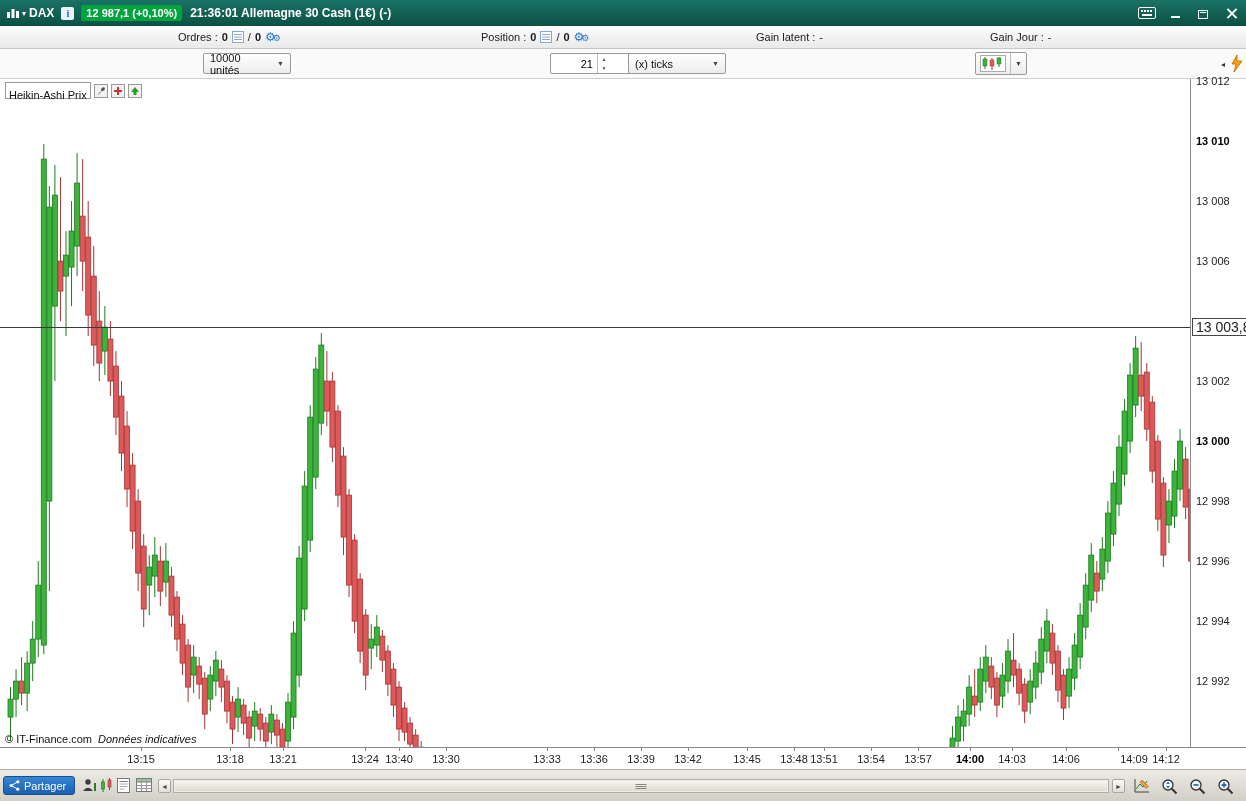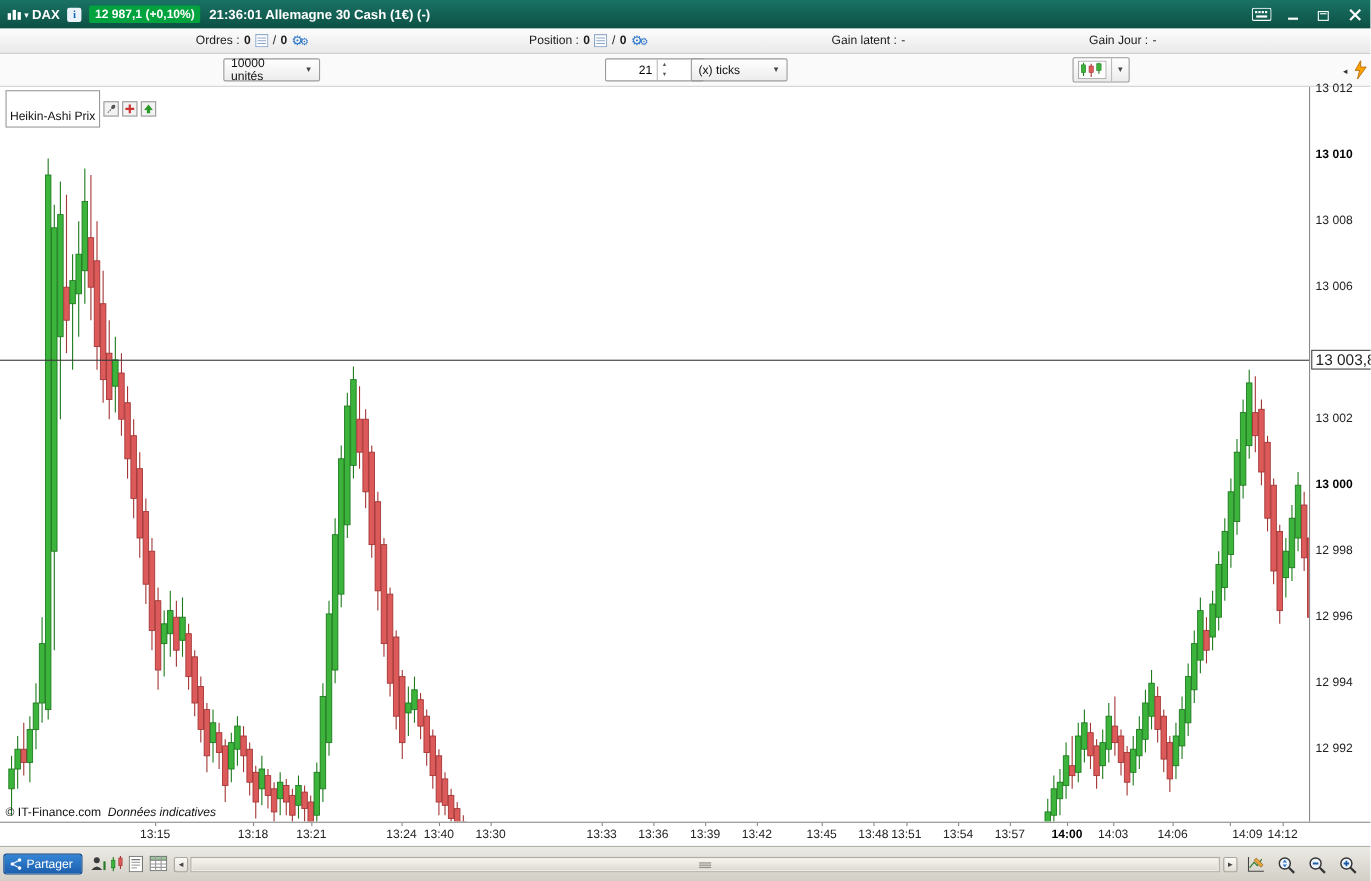--- a/index.html
+++ b/index.html
@@ -58,21 +58,21 @@
   .stylebtn { position:absolute; height:23px; border:1px solid #9a9a9a; border-radius:2px; background:linear-gradient(#fff,#ececec); display:flex; align-items:center; cursor:pointer; }
   .stylebtn .thumb { padding:0 4px; display:flex; }
   .stylebtn .caret { font-size:7px; color:#444; border-left:1px solid #bbb; height:100%; display:flex; align-items:center; padding:0 4px; }
   .zap { position:absolute; cursor:pointer; }
   .collapse { position:absolute; font-size:8px; color:#333; cursor:pointer; }
   
   .chart { position:absolute; top:79px; left:0; width:1190px; height:668px; background:#fff; overflow:hidden; }
   .chart svg.candles { position:absolute; top:0; left:0; }
   .price-line { position:absolute; left:0; width:1190px; height:1px; background:#3a3a3a; }
   .indicator { position:absolute; top:3px; left:5px; display:flex; align-items:center; gap:3px; font-size:11px; color:#111; }
-  .indicator .name { border:1px solid #999; background:#fff; padding:16px 3px; height:32px; line-height:14px; }
+  .indicator .name { border:1px solid #999; background:#fff; padding:5px 3px; height:17px; line-height:14px; }
   .mini-ic { width:14px; height:14px; border:1px solid #999; background:#f2f2f2; display:flex; align-items:center; justify-content:center; cursor:pointer; }
   .watermark { position:absolute; bottom:2px; left:5px; font-size:11px; color:#111; white-space:nowrap; }
   .watermark .ital { font-style:italic; margin-left:6px; }
   
   .price-axis { position:absolute; top:79px; left:1190px; width:56px; height:668px; background:#fff; border-left:1px solid #8a8a8a; font-size:11px; color:#222; }
   .plabel { position:absolute; left:5px; transform:translateY(-50%); white-space:nowrap; }
   .plabel.bold { font-weight:bold; color:#000; }
   .price-tag { position:absolute; left:1px; transform:translateY(-50%); border:1px solid #444; background:#fff; padding:0 3px; font-size:14px; white-space:nowrap; }
   
   .time-axis { position:absolute; top:747px; left:0; width:1246px; height:22px; background:#fff; border-top:1px solid #8a8a8a; font-size:11px; color:#222; }
@@ -183,21 +183,21 @@
     <span>10000 unités</span>
     <span class="caret">▼</span>
   </div>
   <div class="spin" style="left:550px; top:4px; width:90px">
     <input value="21" style="">
     <span class="arrows">
       <span>▲</span>
       <span>▼</span>
     </span>
   </div>
-  <div class="dd" style="left:628px; top:4px; width:88px">
+  <div class="dd" style="left:628px; top:4px; width:98px">
     <span>(x) ticks</span>
     <span class="caret">▼</span>
   </div>
   <div class="stylebtn" style="left:975px; top:3px">
     <span class="thumb">
       <svg width="26" height="17" viewBox="0 0 26 17">
           <rect x="0.5" y="0.5" width="25" height="16" fill="#fff" stroke="#aaa"></rect>
           <line x1="5" y1="2" x2="5" y2="14" stroke="#1d7a1d"></line>
           <rect x="3" y="4" width="4" height="7" fill="#3cb43c" stroke="#1d7a1d" stroke-width="0.5"></rect>
           <line x1="12" y1="3" x2="12" y2="15" stroke="#a33535"></line>

